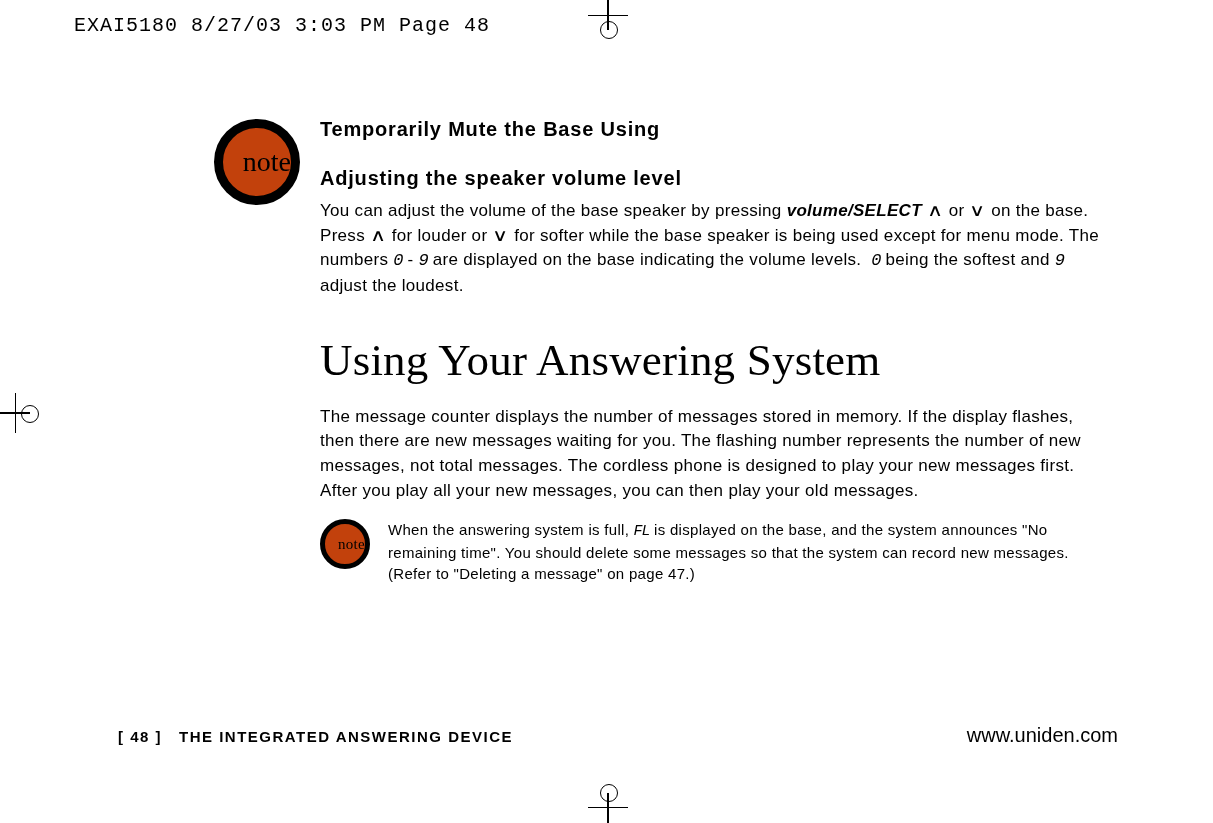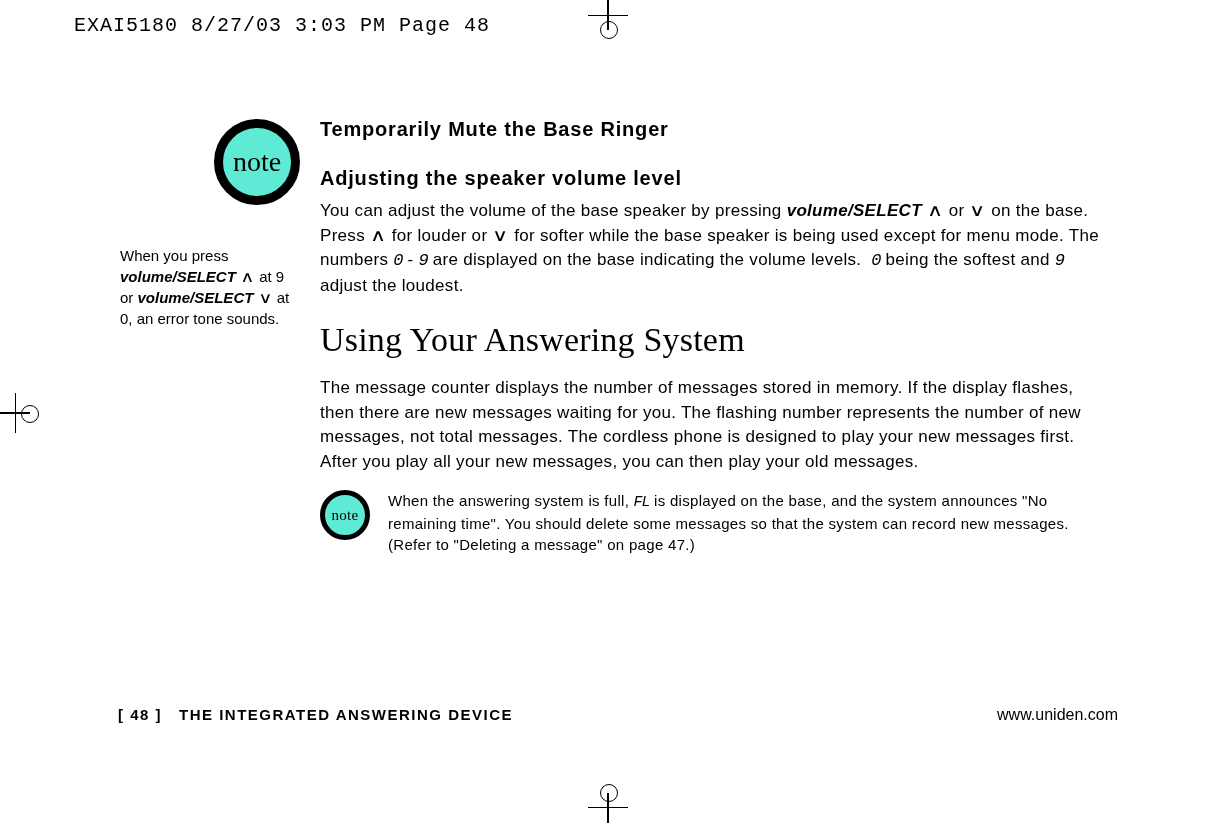--- a/index.html
+++ b/index.html
@@ -13,38 +13,38 @@
 .regmark.bottom::after{content:"";position:absolute;left:-20px;bottom:14px;width:40px;border-top:1px solid #000}
 .regmark.bottom .circ{position:absolute;left:-8px;bottom:20px;width:16px;height:16px;border:1px solid #000;border-radius:50%}
 .regmark.left{left:0;top:50%;height:0;width:28px}
 .regmark.left::after{content:"";position:absolute;top:-20px;left:14px;height:40px;border-left:1px solid #000}
 .regmark.left .circ{position:absolute;top:-8px;left:20px;width:16px;height:16px;border:1px solid #000;border-radius:50%}
 .content{position:absolute;left:120px;top:115px;width:1000px}
 .main-col{margin-left:200px;width:790px;font-family:Verdana,Geneva,sans-serif;font-size:17px;line-height:1.45;letter-spacing:0.3px}
 .main-col h3{font-family:Verdana,Geneva,sans-serif;font-weight:bold;font-size:20px;letter-spacing:0.8px;margin:0 0 6px}
 .main-col p{margin:0 0 16px}
 .main-col .sec2-head{margin-top:20px}
-.big-title{font-family:Georgia,"Times New Roman",serif;font-size:34px;font-weight:normal;margin:16px 0 12px;letter-spacing:0.2px}
-.note-icon{display:inline-block;box-sizing:border-box;border-radius:50%;background:#5eead4;text-align:center;font-family:Georgia,serif}
+.big-title{font-family:Georgia,"Times New Roman",serif;font-size:45px;font-weight:normal;margin:29px 0 12px;letter-spacing:0.2px}
+.note-icon{display:inline-block;box-sizing:border-box;border-radius:50%;background:#c2410c;text-align:right;font-family:Georgia,serif}
 .note-icon.large{width:86px;height:86px;border:9px solid #000;font-size:28px;line-height:68px}
 .note-icon.small{width:50px;height:50px;border:5px solid #000;font-size:15px;line-height:40px;flex:none}
 .sidebar{position:absolute;left:0;top:0;width:180px}
 .sidebar-icon-wrap{text-align:right;margin-bottom:40px;margin-top:4px}
 .sidebar-text{font-family:Verdana,Geneva,sans-serif;font-size:15px;line-height:1.4}
 .sidebar-text b{font-weight:bold;font-style:italic}
 .inline-note{display:flex;align-items:flex-start;gap:18px;margin-top:10px;margin-left:0}
 .inline-note-text{font-family:Verdana,Geneva,sans-serif;font-size:15px;line-height:1.4;max-width:700px}
 .emph{font-weight:bold;font-style:italic}
 .glyph{font-family:"Courier New",monospace;font-style:italic;letter-spacing:-1px}
 .chev{font-family:Arial,sans-serif;display:inline-block;transform:scaleX(1.3);margin:0 2px}
-.footer{position:absolute;bottom:99px;left:118px;width:1000px;display:flex;justify-content:space-between;align-items:baseline;font-family:Verdana,Geneva,sans-serif}
+.footer{position:absolute;bottom:76px;left:118px;width:1000px;display:flex;justify-content:space-between;align-items:baseline;font-family:Verdana,Geneva,sans-serif}
 .footer-left{font-size:15px;letter-spacing:1.5px}
 .footer-left .pg{font-weight:bold}
 .footer-left .sect{font-weight:bold}
-.footer-right{font-size:16px;font-family:Verdana,Geneva,sans-serif}
+.footer-right{font-size:20px;font-family:Verdana,Geneva,sans-serif}
 </style>
 </head>
 <body>
 <div class="page">
 
 <div class="regmark top">
       <span class="circ"></span>
     </div>
 <div class="regmark bottom">
       <span class="circ"></span>
@@ -53,30 +53,24 @@
       <span class="circ"></span>
     </div>
 
 <div class="header-strip">EXAI5180  8/27/03 3:03 PM  Page 48</div>
 
 <div class="content">
   <div class="sidebar">
     <div class="sidebar-icon-wrap">
       <span class="note-icon large">note</span>
     </div>
-    <div class="sidebar-text">
-      <span>When you press</span>
-      <b>volume/SELECT</b> <span class="chev">∧</span> <span>at 9</span>
-      <span>or</span> <b>volume/SELECT</b> <span class="chev">∨</span> <span>at</span>
-      <span>0, an error tone sounds.</span>
-    </div>
   </div>
 
   <div class="main-col">
-    <h3>Temporarily Mute the Base Ringer</h3>
+    <h3>Temporarily Mute the Base Using</h3>
 
     <h3 class="sec2-head">Adjusting the speaker volume level</h3>
     <p>
       <span>You can adjust the volume of the base speaker by pressing</span> <span class="emph">volume/SELECT</span>
       <span class="chev">∧</span> <span>or</span> <span class="chev">∨</span>
       <span>on the base. Press</span> <span class="chev">∧</span> <span>for louder or</span>
       <span class="chev">∨</span> <span>for softer while the base speaker is being used except for menu mode. The numbers</span>
       <span class="glyph">0</span> <span>-</span> <span class="glyph">9</span>
       <span>are displayed on the base indicating the volume levels.</span>
       &nbsp;<span class="glyph">0</span> <span>being the softest and</span>

